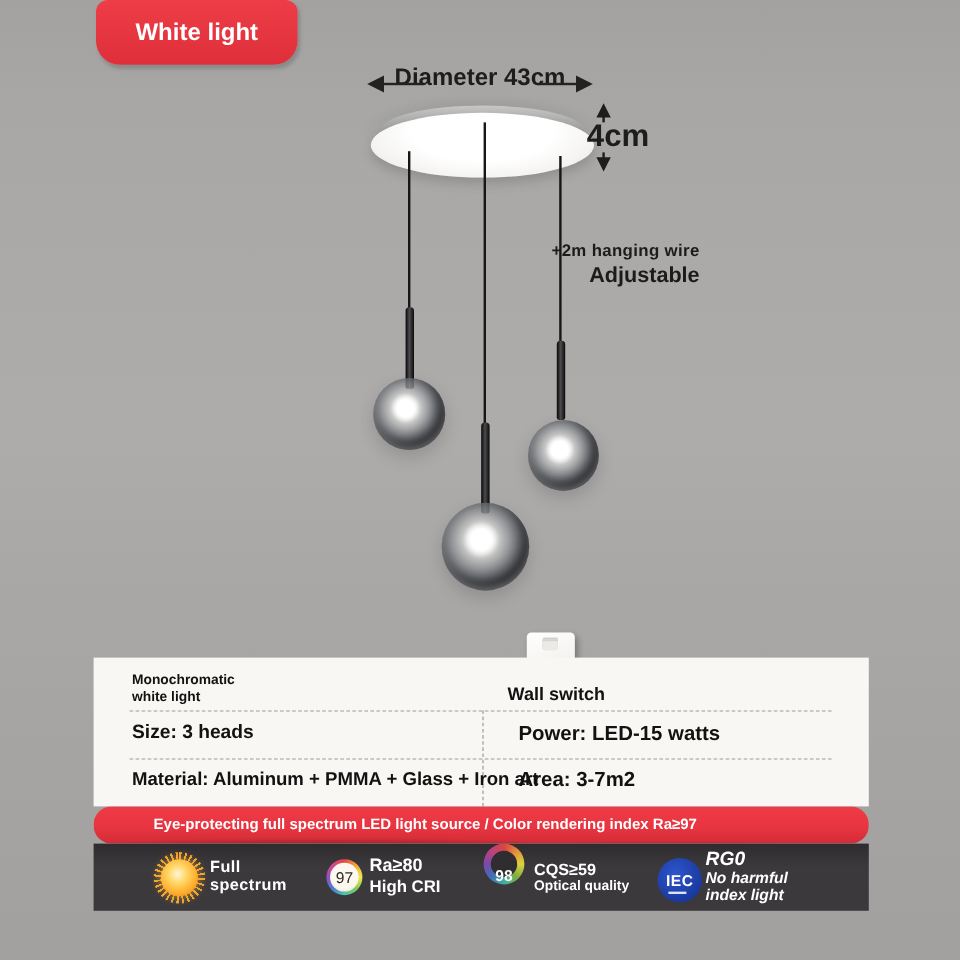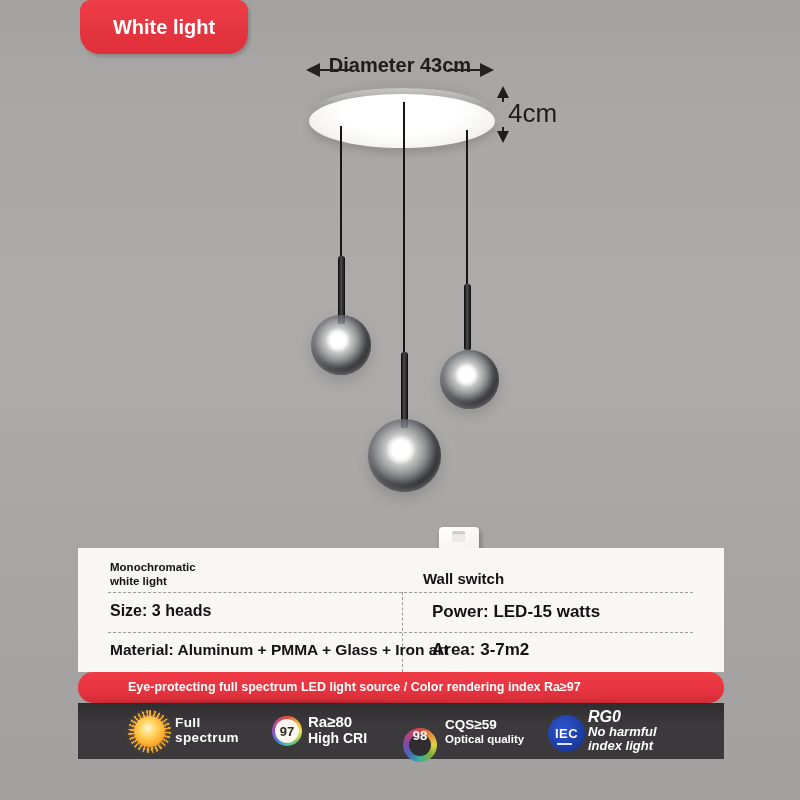--- a/index.html
+++ b/index.html
@@ -28,21 +28,21 @@
   .dim-h .seg.l{left:11px;width:34px;}
   .dim-h .seg.r{right:11px;width:34px;}
   .dim-h .ah{position:absolute;top:9px;width:0;height:0;border-top:7px solid transparent;border-bottom:7px solid transparent;}
   .dim-h .ah.l{left:-1px;border-right:14px solid #222;}
   .dim-h .ah.r{right:-1px;border-left:14px solid #222;}
   
   .dimv-head{position:absolute;width:0;height:0;border-left:6px solid transparent;border-right:6px solid transparent;}
   .dimv-up{left:497px;top:86px;border-bottom:12px solid #1d1d1d;}
   .dimv-dn{left:497px;top:131px;border-top:12px solid #1d1d1d;}
   .dimv-stem{position:absolute;left:502px;width:2px;height:5px;background:#1d1d1d;}
-  .dimv-label{position:absolute;left:508px;top:98px;font-size:26px;font-weight:normal;color:#1d1d1d;}
+  .dimv-label{position:absolute;left:489px;top:98px;font-size:26px;font-weight:bold;color:#1d1d1d;}
   
   .plate-shadow{position:absolute;left:298px;top:78px;width:208px;height:62px;border-radius:50%;
     background:radial-gradient(ellipse,rgba(70,70,70,.30),rgba(70,70,70,0) 70%);}
   .plate-back{position:absolute;left:317px;top:88px;width:170px;height:42px;border-radius:50%;
     background:linear-gradient(180deg,#c6c6c4,#8f8f8d 70%,#808080);}
   .plate-front{position:absolute;left:309px;top:94px;width:186px;height:54px;border-radius:50%;
     background:radial-gradient(ellipse at 50% 30%,#ffffff 45%,#f4f3f1 72%,#e0dfdc 95%,#d2d1ce 100%);
     box-shadow:0 5px 10px rgba(0,0,0,.15);}
   
   .wire{position:absolute;width:2px;background:#161616;}
@@ -103,26 +103,26 @@
     background:repeating-conic-gradient(from 0deg,rgba(246,170,50,.95) 0deg 5deg,rgba(246,170,50,0) 5deg 13deg);}
   .sun-core{position:absolute;inset:6px;border-radius:50%;
     background:radial-gradient(circle at 45% 40%,#fff6d8 0%,#ffd766 30%,#ffae2e 62%,#e78a1a 88%,#d87c12 100%);
     box-shadow:0 0 9px rgba(255,175,45,.85);}
   .t-full{left:97px;top:12px;font-size:13.5px;letter-spacing:.4px;}
   .c97{position:absolute;left:194px;top:13px;width:30px;height:30px;border-radius:50%;
     background:conic-gradient(#e8483f,#f2a93b,#efe84a,#7fc95a,#47c4b0,#4a7fd4,#8e52c0,#d2488f,#e8483f);
     display:flex;align-items:center;justify-content:center;}
   .c97::before{content:"";position:absolute;inset:3px;border-radius:50%;
     background:radial-gradient(circle at 50% 45%,#fdf8ef 0 58%,#f1e6d3 78%,rgba(238,228,206,.35) 100%);}
-  .c97 span{position:relative;font-size:13px;font-weight:bold;color:#2e2a26;text-align:right;}
+  .c97 span{position:relative;font-size:13px;font-weight:normal;color:#2e2a26;text-align:right;}
   .t-cri{left:230px;top:11px;font-size:15px;line-height:16px;}
   .t-cri .sub{font-size:14px;}
-  .c98{position:absolute;left:325px;top:25px;width:34px;height:34px;border-radius:50%;
+  .c98{position:absolute;left:325px;top:0;width:34px;height:34px;border-radius:50%;
     background:conic-gradient(#d94343,#e2903c,#ddd23f,#7fae3e,#3faf9f,#3f6fb5,#7a4aa8,#b8437f,#d94343);
-    display:flex;align-items:flex-start;justify-content:center;}
+    display:flex;align-items:flex-end;justify-content:center;}
   .c98::before{content:"";position:absolute;inset:6px;border-radius:50%;background:#2f2d30;}
   .c98 span{position:relative;font-size:13px;font-weight:bold;color:#fff;}
   .t-cqs{left:367px;top:14px;font-size:13.5px;line-height:15px;}
   .t-cqs .sub{font-size:11.5px;}
   .iec{position:absolute;left:470px;top:12px;width:37px;height:37px;border-radius:50%;
     background:radial-gradient(circle at 40% 35%,#2d55cc,#1b3aa0 70%,#142c82);
     display:flex;align-items:center;justify-content:center;
     font-size:13px;font-weight:bold;letter-spacing:.5px;}
   .iec::after{content:"";position:absolute;bottom:7px;left:9px;width:15px;height:2px;background:rgba(255,255,255,.85);}
   .t-rg0{left:510px;top:6px;font-style:italic;}
@@ -161,20 +161,24 @@
   <div class="wire w-right"></div>
 
   <div class="rod r-left"></div>
   <div class="rod r-right"></div>
   <div class="rod r-center"></div>
 
   <div class="globe g-left"></div>
   <div class="globe g-right"></div>
   <div class="globe g-center"></div>
 
+  <div class="wire-note">
+    <div class="wn1">+2m hanging wire</div>
+    <div class="wn2">Adjustable</div>
+  </div>
 
   <div class="switch">
     <div class="rocker"></div>
   </div>
 
   <div class="panel">
     <div class="cell c-lighttype">
       <div>Monochromatic</div>
       <div>white light</div>
     </div>

